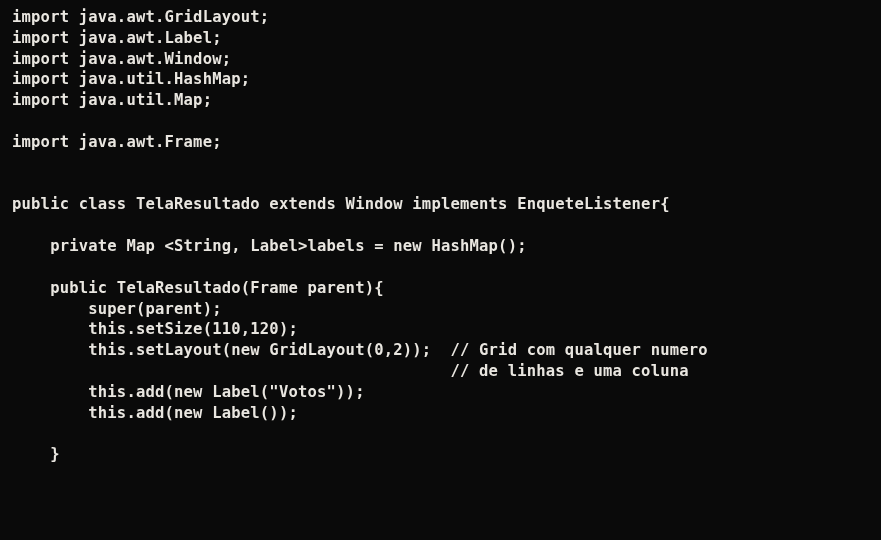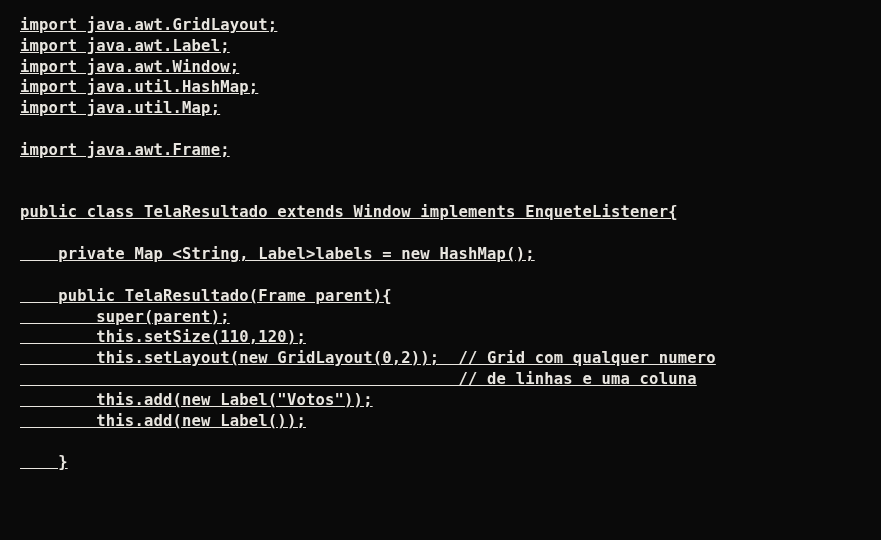--- a/index.html
+++ b/index.html
@@ -4,30 +4,29 @@
 <style>
   html, body {
     margin: 0;
     padding: 0;
     width: 881px;
     height: 540px;
     overflow: hidden;
     background: #0a0a0a;
   }
   pre.code {
-    margin: 12px;
+    margin: 4px;
     padding: 4px 8px 8px 8px;
     font-family: "Courier New", Courier, monospace;
     font-size: 15.5px;
     line-height: 1.28;
     font-weight: bold;
     color: #e9e6e0;
     white-space: pre;
     letter-spacing: 0.2px;
-    text-decoration: underline;
   }
 </style>
 </head>
 <body>
 
 <pre class="code"><code>import java.awt.GridLayout;
 import java.awt.Label;
 import java.awt.Window;
 import java.util.HashMap;
 import java.util.Map;

